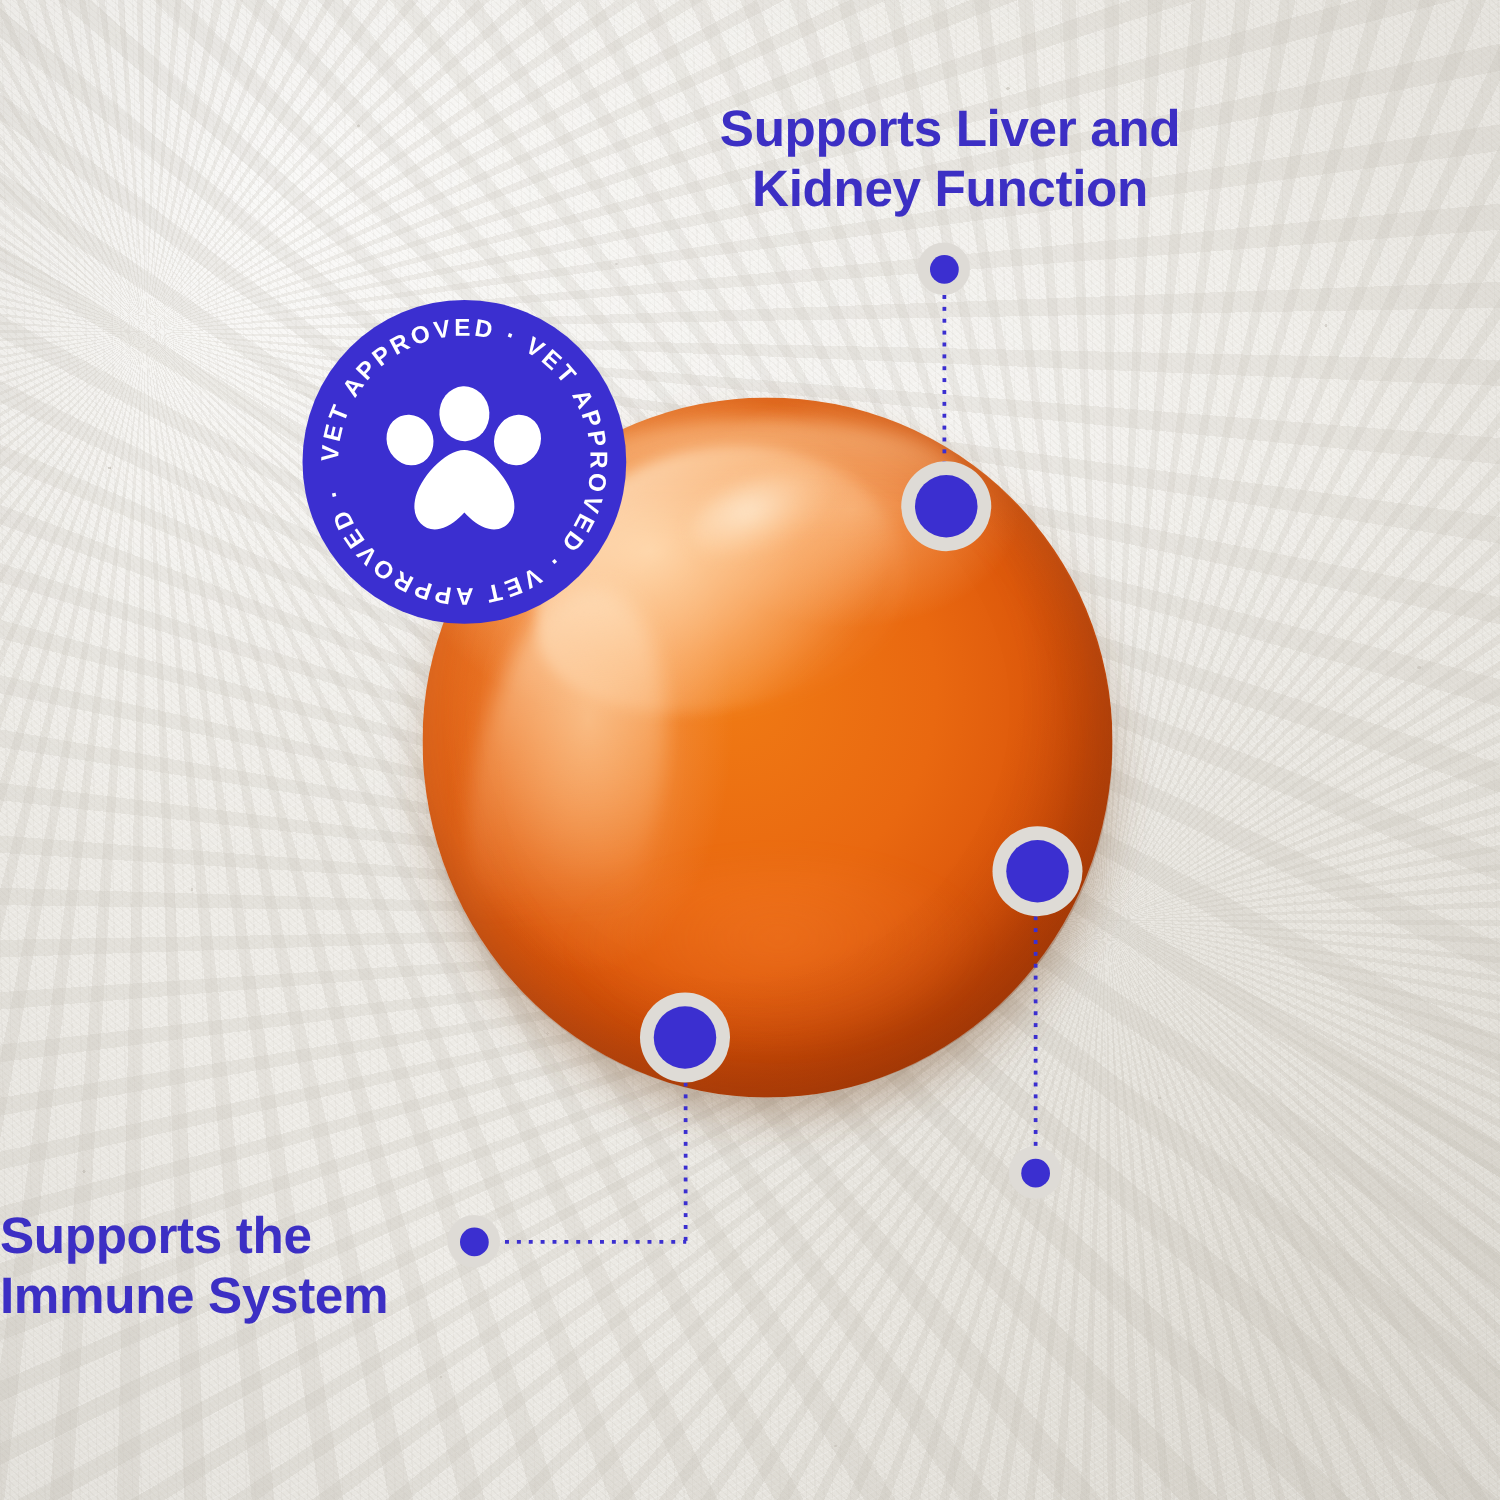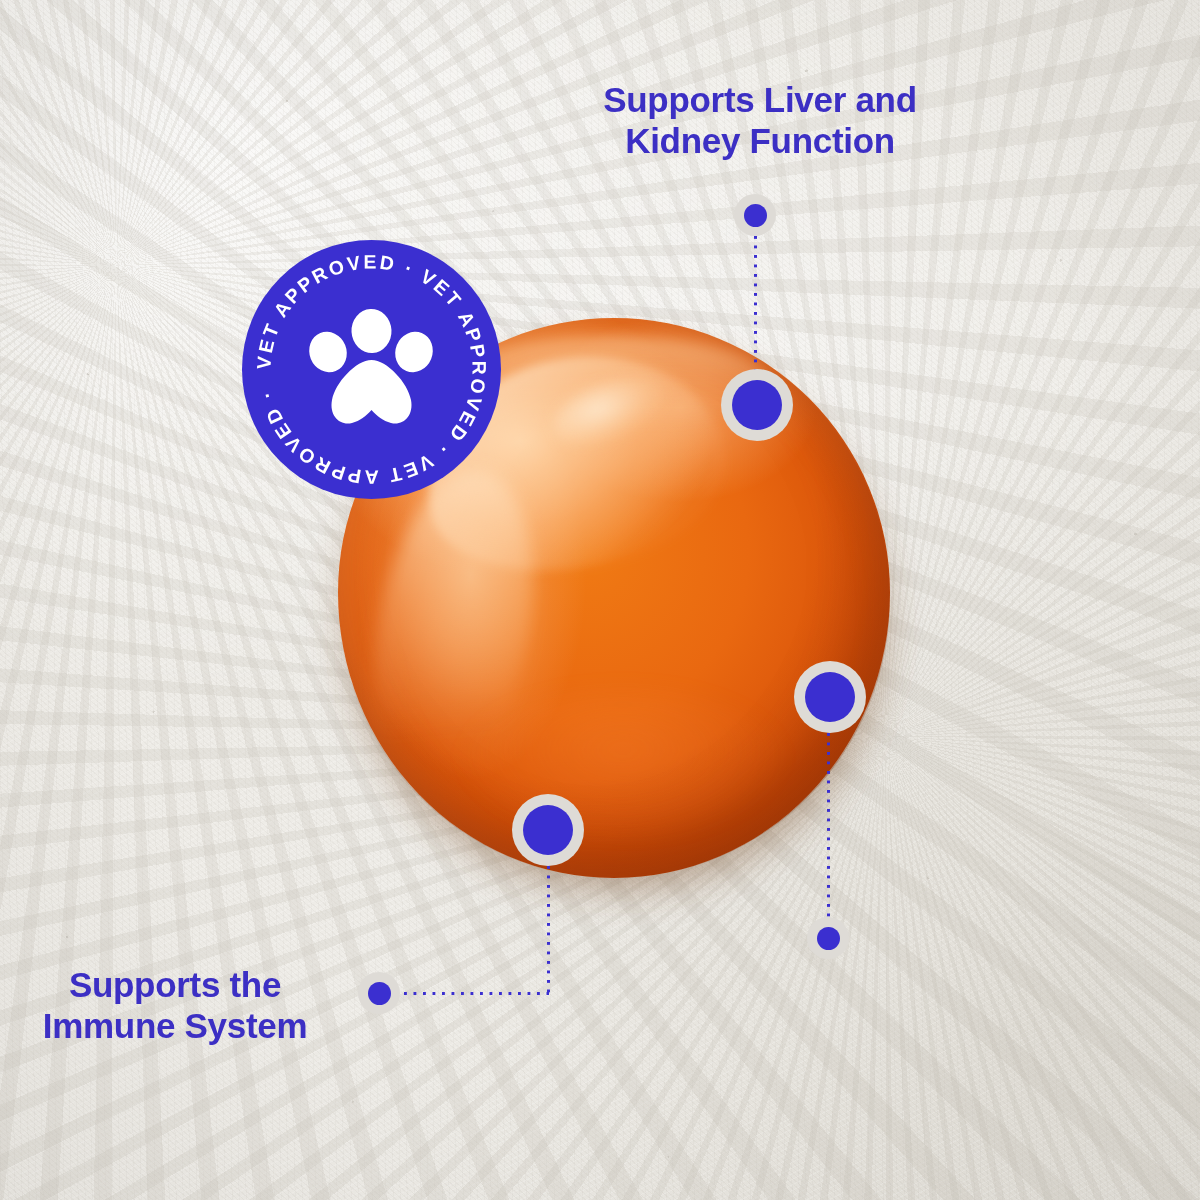--- a/index.html
+++ b/index.html
@@ -227,27 +227,27 @@
     height: 3px;
     background-image: linear-gradient(to right, #3b2fd0 0 3px, rgba(0,0,0,0) 3px 9.5px);
     background-size: 9.5px 3px;
     background-repeat: repeat-x;
   }
 
   .callout-text {
     position: absolute;
     color: #3c2fc4;
     font-weight: bold;
-    font-size: 35px;
+    font-size: 41px;
     line-height: 1.17;
     letter-spacing: -0.3px;
     white-space: pre-line;
   }
   .t-top    { left: 480px; top: 80px;  width: 560px; text-align: center; }
-  .t-bottom-left  { left: 0px;   top: 965px; width: 350px; text-align: center; }
+  .t-bottom-left  { left: 0px;   top: 965px; width: 350px; text-align: left; }
   .t-bottom-right { left: 660px; top: 965px; width: 520px; text-align: left; }
 </style>
 </head>
 <body>
 
 <div id="stage">
 
   <div class="paper-base"></div>
   <div class="paper-grain"></div>
   <div class="paper-specks"></div>

